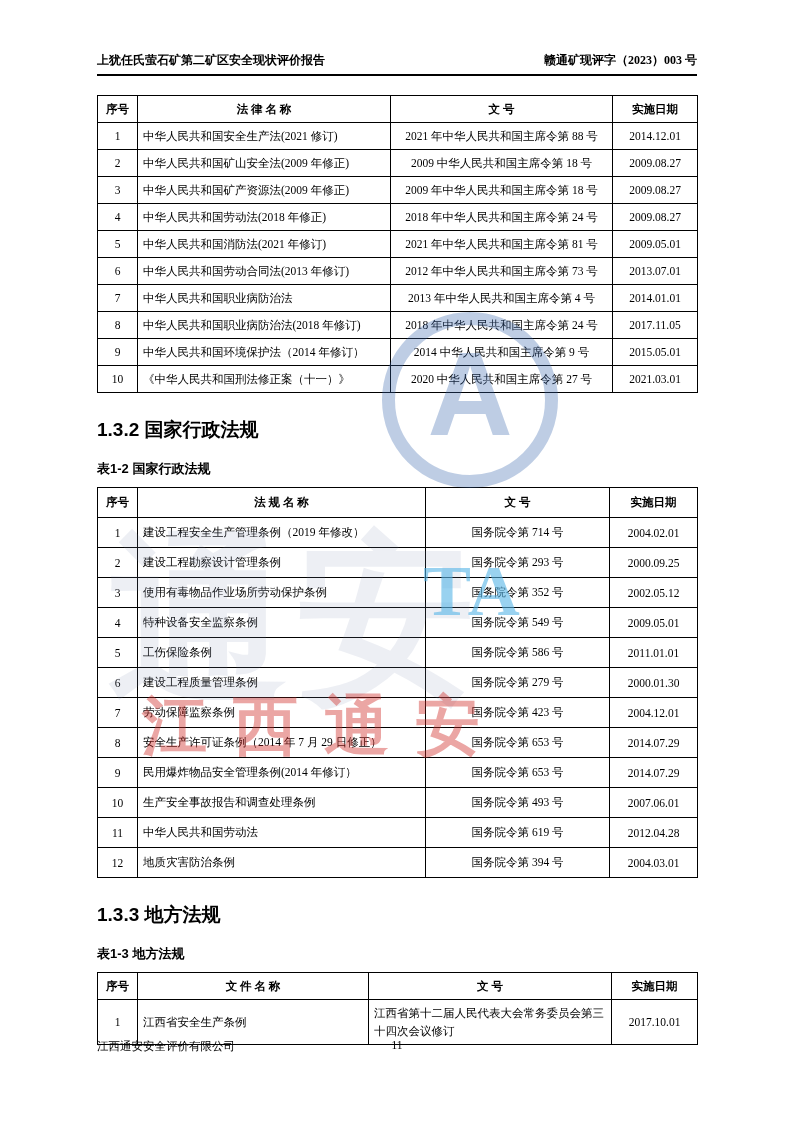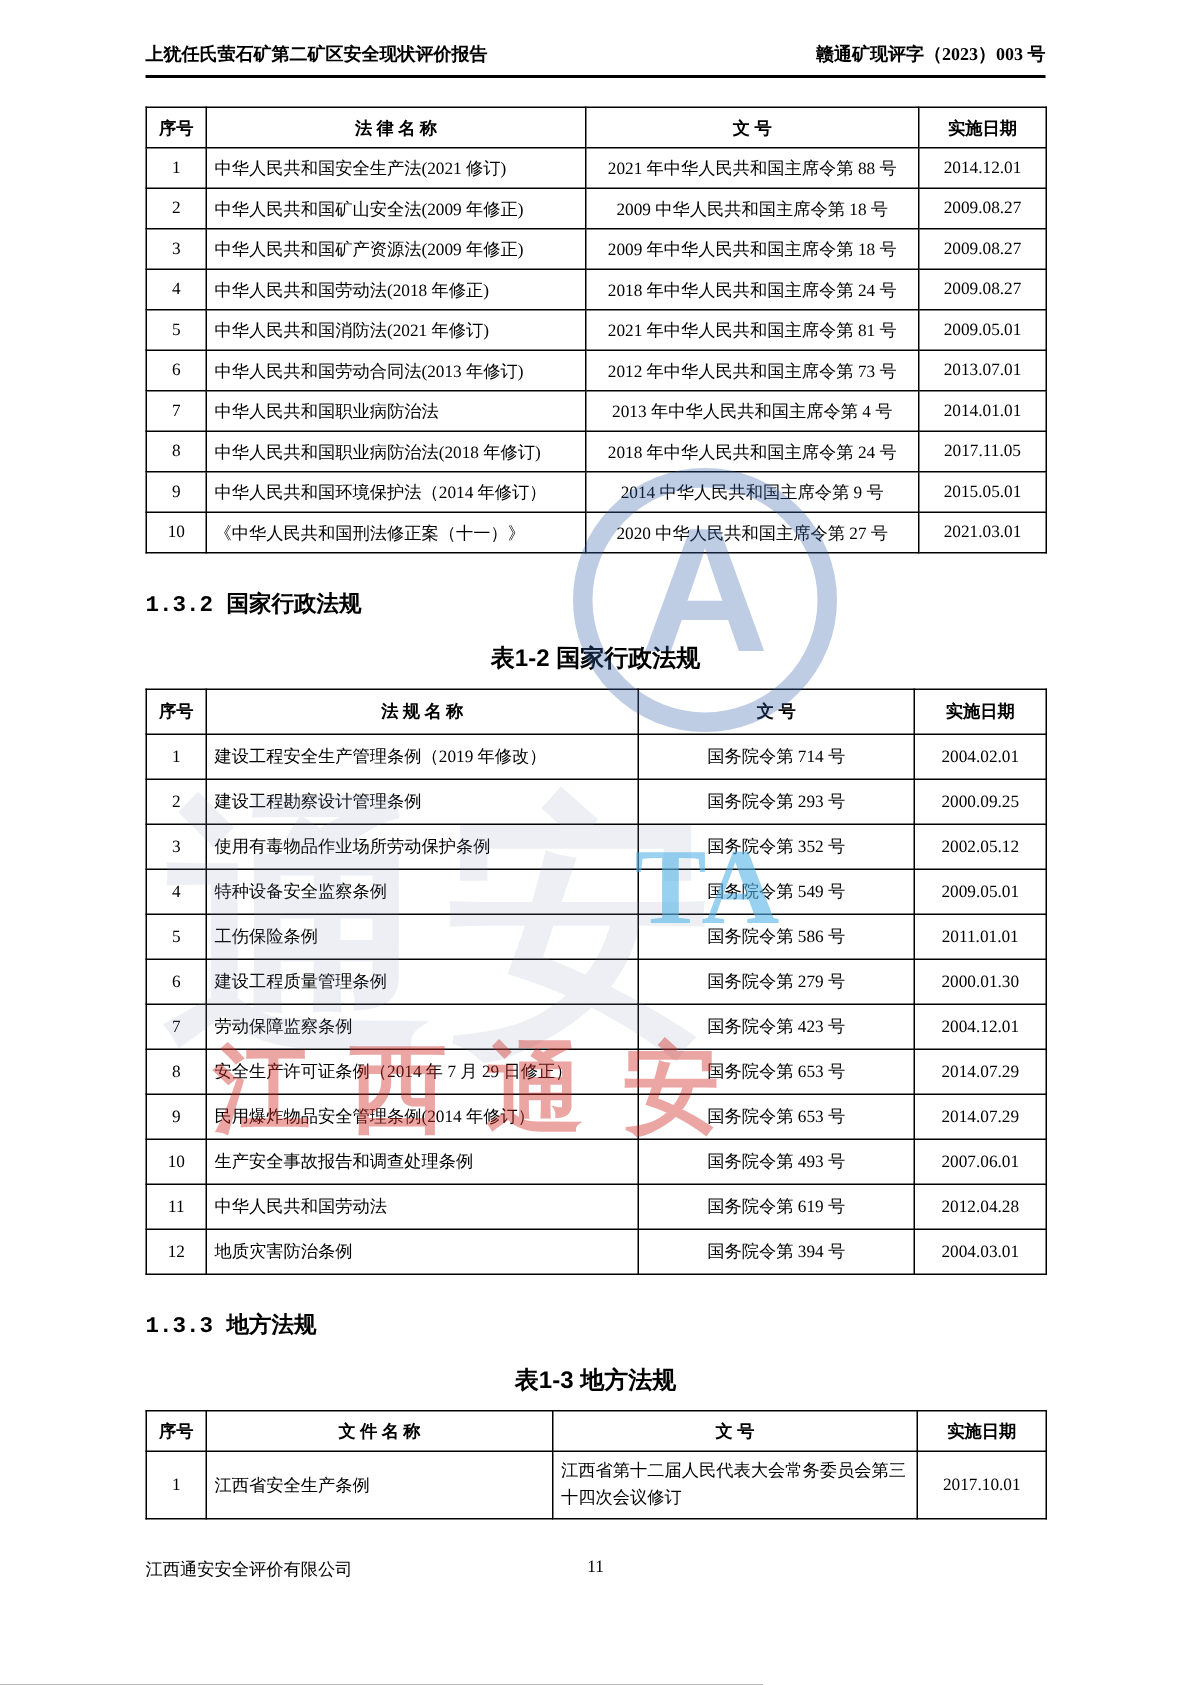--- a/index.html
+++ b/index.html
@@ -1,34 +1,34 @@
 <!DOCTYPE html>
 <html><head>
 <meta charset="utf-8">
 <style>
   html,body{margin:0;padding:0;background:#888;}
   .page{
     position:relative;width:794px;height:1123px;margin:0 auto;background:#fff;
     font-family:"Liberation Serif","DejaVu Serif",serif;color:#000;overflow:hidden;
   }
   .content{position:absolute;left:97px;top:0;width:600px;}
-  .header{display:flex;justify-content:space-between;align-items:flex-end;padding-top:28px;font-size:12px;font-weight:bold;}
+  .header{display:flex;justify-content:space-between;align-items:flex-end;padding-top:52px;font-size:12px;font-weight:bold;}
   .header-rule{border-bottom:2.5px solid #000;margin-top:5px;}
   table{border-collapse:collapse;width:100%;table-layout:fixed;font-size:11.5px;}
   th,td{border:1px solid #000;padding:1px 5px;text-align:center;vertical-align:middle;overflow:hidden;}
   th{font-weight:bold;font-family:Liberation Serif, serif;}
   .t1{margin-top:19px;}
   .t1 th,.t1 td{height:24px;}
   .t2 th,.t2 td{height:27px;}
   .t3 th{height:24px;}
   .t3 td{height:42px;}
   td.c1{text-align:left;}
   .t3 td.c2{text-align:left;line-height:1.6;}
-  .section-heading{font-family:Liberation Mono, monospace;font-weight:bold;font-size:15px;margin:24px 0 0 0;}
-  .table-caption{font-family:"Liberation Sans","DejaVu Sans",sans-serif;font-weight:bold;font-size:16px;text-align:center;margin:17px 0 9px 0;}
+  .section-heading{font-family:Liberation Sans, sans-serif;font-weight:bold;font-size:19px;margin:24px 0 0 0;}
+  .table-caption{font-family:"Liberation Sans","DejaVu Sans",sans-serif;font-weight:bold;font-size:13px;margin:17px 0 9px 0;}
   .footer{position:absolute;top:1039px;left:0;width:100%;font-size:11.5px;}
   .footer-left{position:absolute;left:97px;top:0;}
   .footer-page{position:absolute;left:0;width:100%;text-align:center;top:0;}
   
   .watermark{position:absolute;left:0;top:0;width:100%;height:100%;pointer-events:none;z-index:5;}
   .wm-ring{
     position:absolute;left:382px;top:312px;width:150px;height:150px;border-radius:50%;
     border:13px solid rgba(52,98,172,0.32);display:flex;align-items:center;justify-content:center;
   }
   .wm-a{

